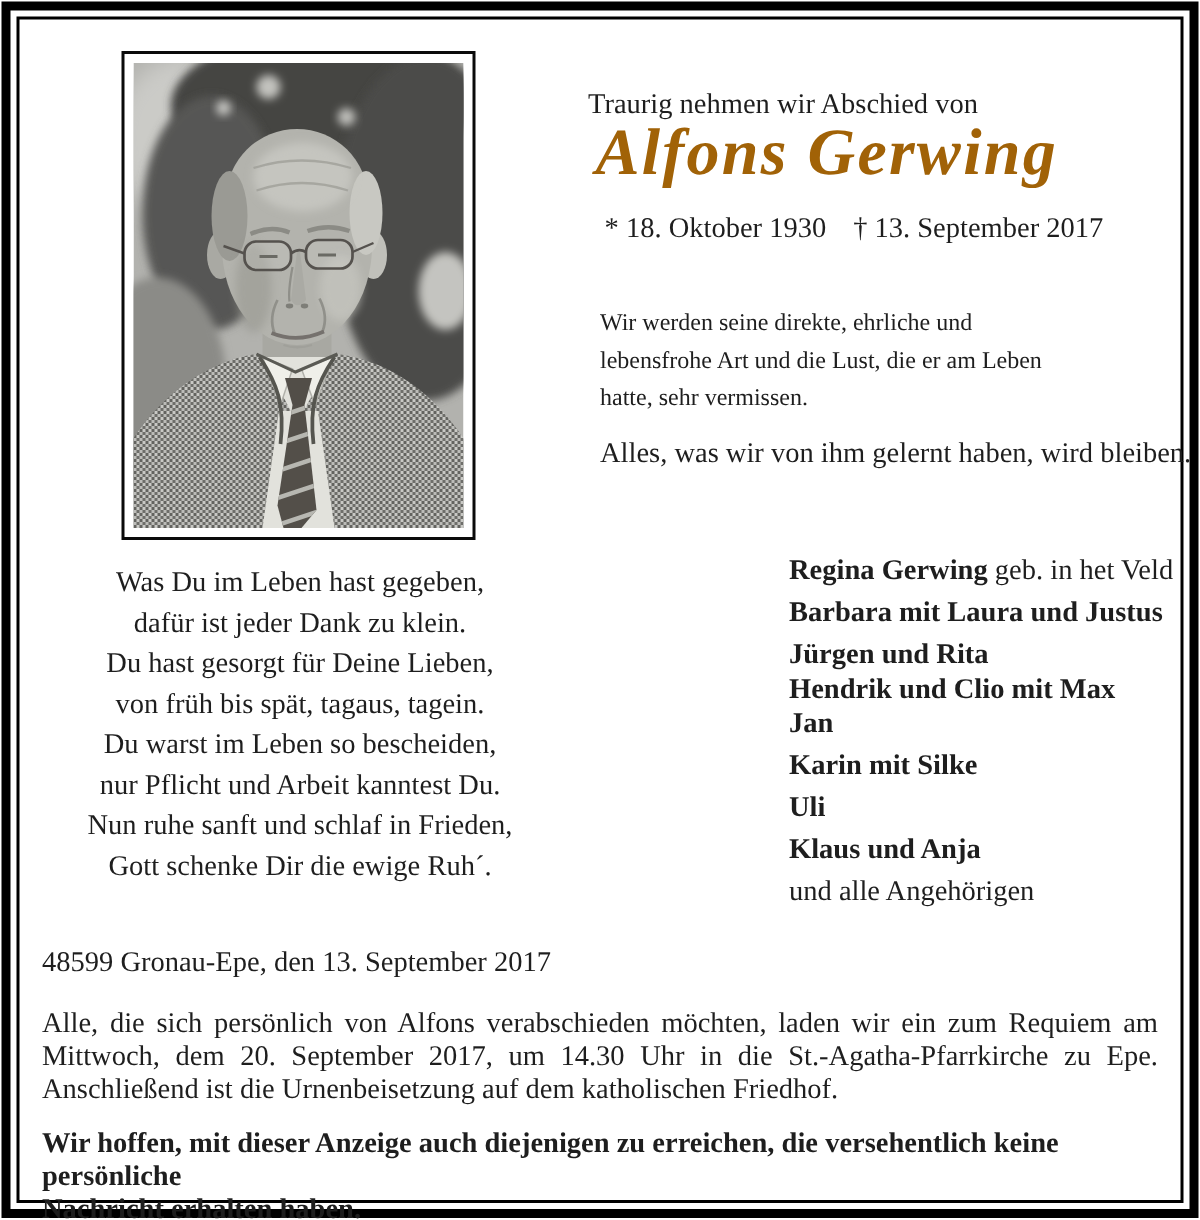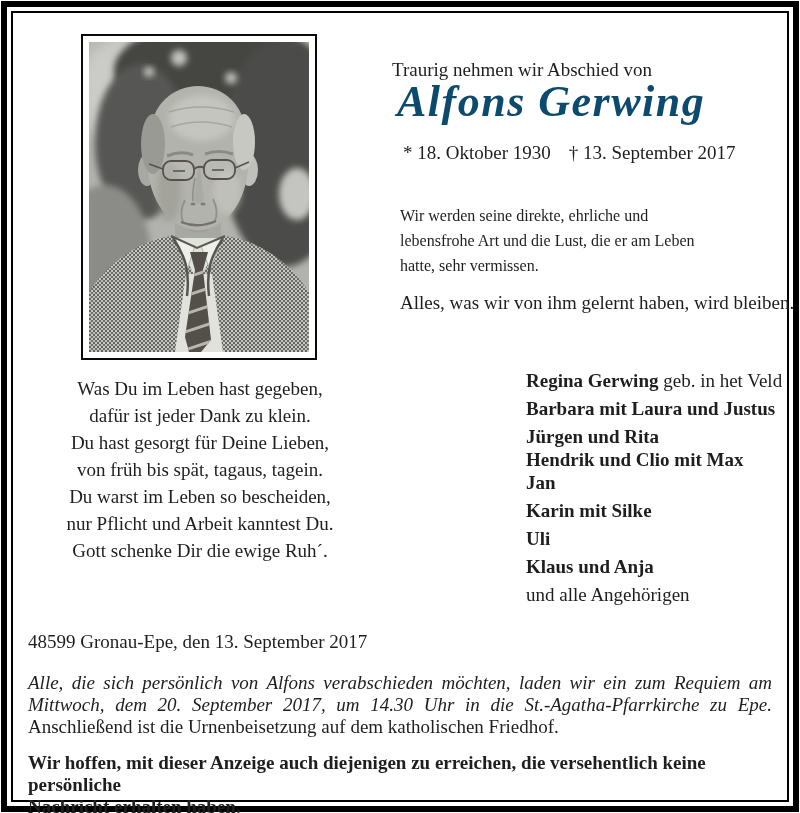--- a/index.html
+++ b/index.html
@@ -22,38 +22,38 @@
     line-height: 0;
   }
 
   
   .poem { position: absolute; left: 30px; top: 375px; width: 340px; text-align: center;
           font-size: 19px; line-height: 27px; }
 
   
   .intro { position: absolute; left: 392px; top: 34px; font-size: 19px; line-height: 24px; margin-top: 24px; }
   .deceased-name { position: absolute; left: 397px; top: 79px; margin: 0;
-    font-size: 44px; line-height: 46px; font-weight: bold; font-style: italic; letter-spacing: 1.5px; color: #0c4a6e; }
+    font-size: 44px; line-height: 46px; font-weight: bold; font-style: italic; letter-spacing: 1.5px; color: #a16207; }
   .dates { position: absolute; left: 403px; top: 141px; font-size: 19px; line-height: 24px; }
   .dates .gap { display: inline-block; width: 18px; }
   .tribute { position: absolute; left: 400px; top: 203px; font-size: 16px; line-height: 25px; }
   .tribute span { display: block; }
   .legacy { position: absolute; left: 400px; top: 290px; font-size: 19px; line-height: 25px; white-space: nowrap; }
   .closing { position: absolute; left: 493px; top: 337px; font-size: 19px; line-height: 25px; }
 
   .mourners { position: absolute; left: 494px; top: 370px; font-size: 19px; margin-left: 32px; }
   .mourner-row { line-height: 22px; margin-bottom: 6px; white-space: nowrap; }
   .mourner-row.tight { margin-bottom: 1px; }
   .mourner-row .b { font-weight: bold; }
 
   
   .city-date { position: absolute; left: 28px; top: 630px; font-size: 19px; line-height: 24px; }
   .invitation { position: absolute; left: 28px; top: 672px; width: 744px; font-size: 19px; line-height: 22px; }
   .invitation span { display: block; }
-  .invitation span.just { text-align-last: justify; font-style: italic; }
+  .invitation span.just { text-align-last: justify; }
   .note { position: absolute; left: 28px; top: 752px; width: 744px; font-size: 19px; line-height: 22px; font-weight: bold; }
   .note span { display: block; }
 </style>
 </head>
 <body>
 
 <div class="sheet">
   <div class="frame-outer"></div>
   <div class="frame-inner"></div>
 
@@ -153,20 +153,21 @@
     </svg>
   </div>
 
   <div class="poem">
     <div>Was Du im Leben hast gegeben,</div>
     <div>dafür ist jeder Dank zu klein.</div>
     <div>Du hast gesorgt für Deine Lieben,</div>
     <div>von früh bis spät, tagaus, tagein.</div>
     <div>Du warst im Leben so bescheiden,</div>
     <div>nur Pflicht und Arbeit kanntest Du.</div>
+    <div>Nun ruhe sanft und schlaf in Frieden,</div>
     <div>Gott schenke Dir die ewige Ruh´.</div>
   </div>
 
   <div class="intro">Traurig nehmen wir Abschied von</div>
   <h1 class="deceased-name">Alfons Gerwing</h1>
   <div class="dates">
     <span>* 18. Oktober 1930</span><span class="gap"></span><span>† 13. September 2017</span>
   </div>
   <div class="tribute">
     <span>Wir werden seine direkte, ehrliche und</span>

